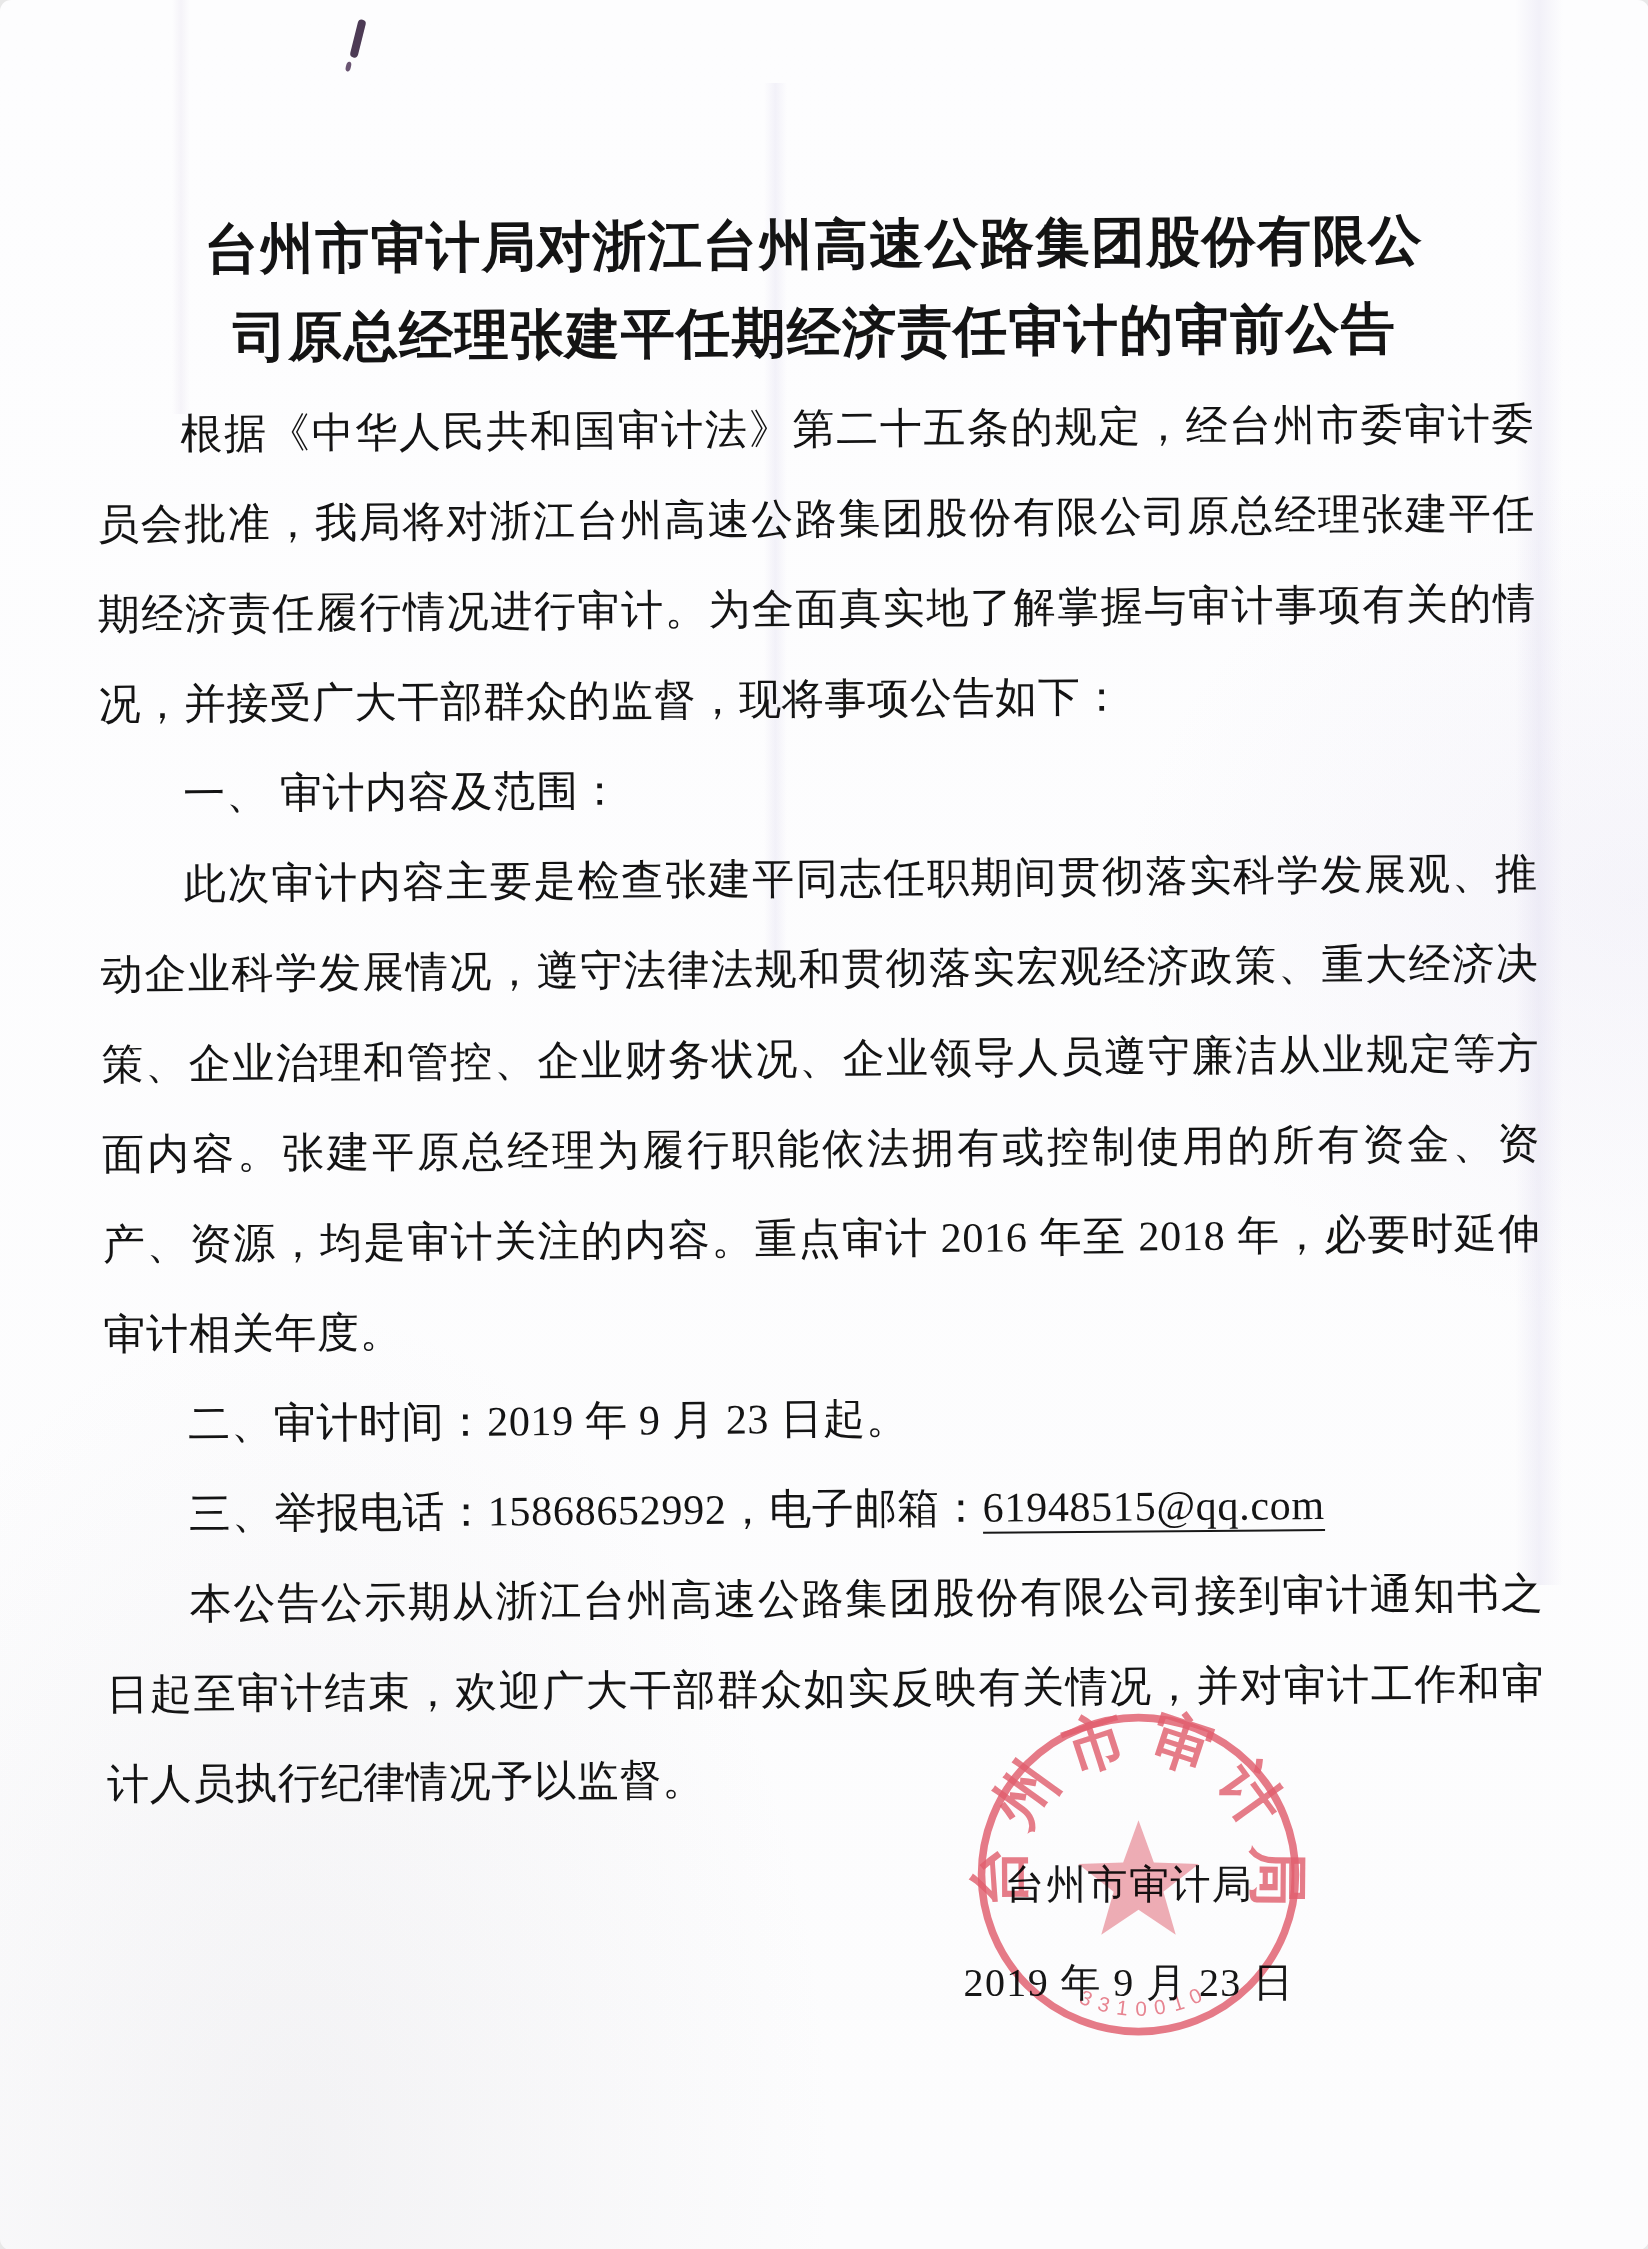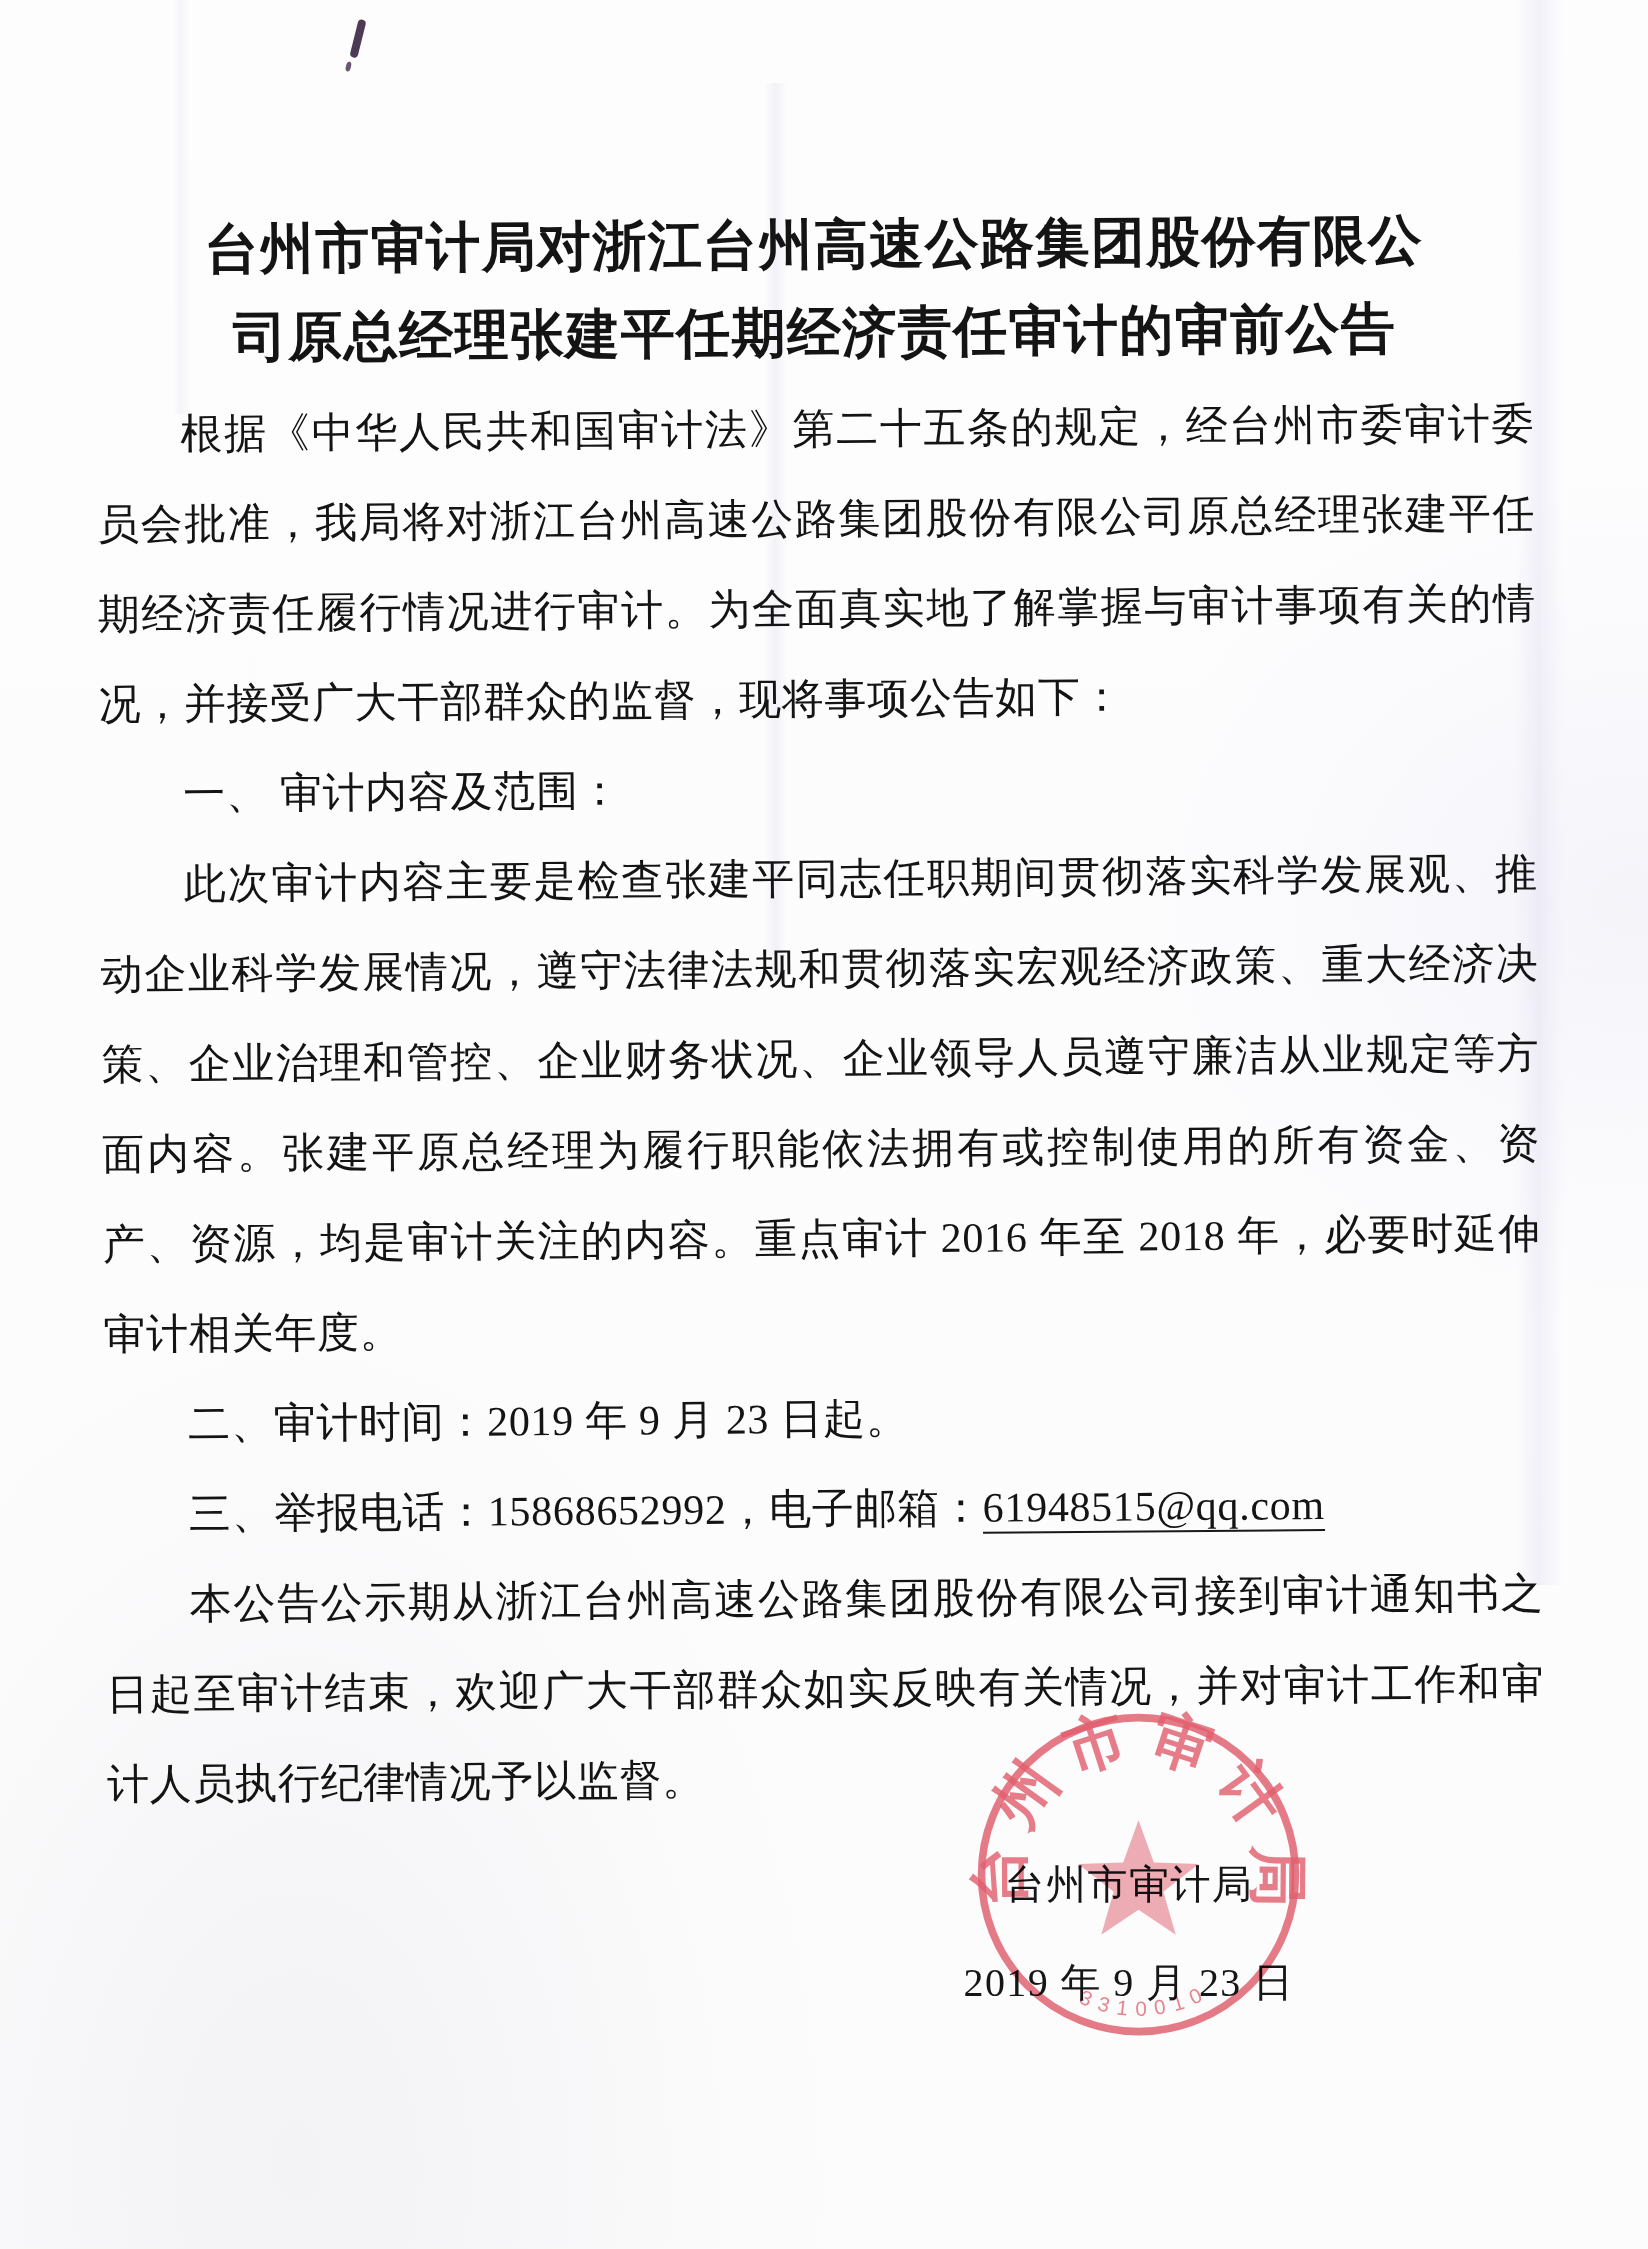--- a/index.html
+++ b/index.html
@@ -7,20 +7,21 @@
     position:relative;
     width:1649px;height:2250px;
     margin:0 auto;
     background:
       radial-gradient(ellipse at 18% 96%, rgba(200,198,205,.18), rgba(0,0,0,0) 28%),
       radial-gradient(ellipse at 99% 40%, rgba(215,210,235,.20), rgba(0,0,0,0) 22%),
       linear-gradient(180deg,#fdfdfe 0%,#fcfcfd 100%);
     overflow:hidden;
     font-family:"Liberation Serif","DejaVu Serif",serif;
     color:#141414;
+    border-radius:11px;
   }
   
   .streak{position:absolute;pointer-events:none;}
   .streak.s1{left:764px;top:83px;width:23.4px;height:896px;background:linear-gradient(90deg,rgba(0,0,0,0),rgba(205,200,230,.22),rgba(0,0,0,0));}
   .streak.s2{left:1515px;top:0;width:48px;height:1585px;background:linear-gradient(90deg,rgba(0,0,0,0),rgba(208,204,232,.25),rgba(0,0,0,0));}
   .streak.s3{left:172px;top:0;width:18px;height:414px;background:linear-gradient(90deg,rgba(0,0,0,0),rgba(214,206,228,.20),rgba(0,0,0,0));}
   .artifact{
     position:absolute;left:354px;top:19.3px;width:7.6px;height:39px;
     background:#4d3b55;border-radius:4.1px;transform:rotate(14deg);
   }

